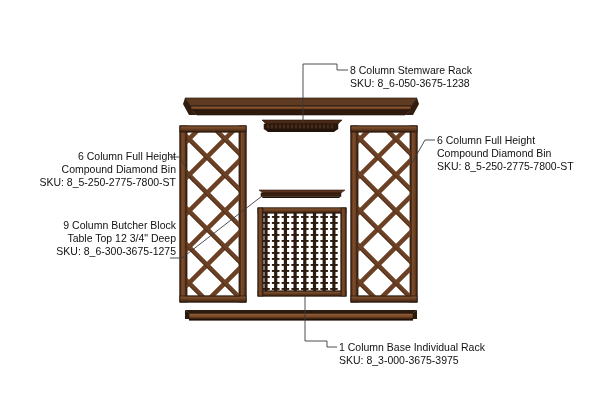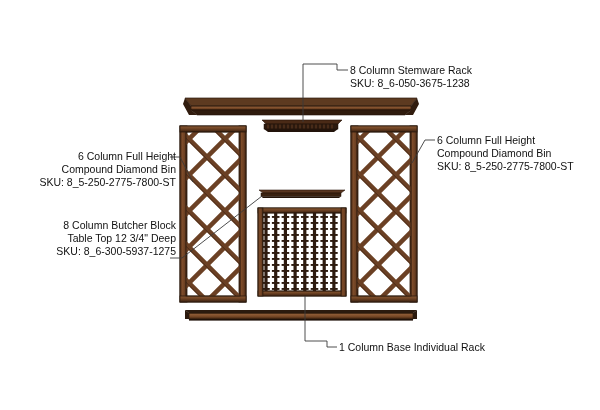--- a/index.html
+++ b/index.html
@@ -355,22 +355,23 @@
     <span class="ln">SKU: 8_5-250-2775-7800-ST</span>
   </div>
 
   <div class="callout left" id="cal-bin-left">
     <span class="ln">6 Column Full Height</span>
     <span class="ln">Compound Diamond Bin</span>
     <span class="ln">SKU: 8_5-250-2775-7800-ST</span>
   </div>
 
   <div class="callout left" id="cal-butcher">
-    <span class="ln">8 Column Butcher Block</span>
+    <span class="ln">9 Column Butcher Block</span>
     <span class="ln">Table Top 12 3/4" Deep</span>
-    <span class="ln">SKU: 8_6-300-5937-1275</span>
+    <span class="ln">SKU: 8_6-300-3675-1275</span>
   </div>
 
   <div class="callout right" id="cal-base">
     <span class="ln">1 Column Base Individual Rack</span>
+    <span class="ln">SKU: 8_3-000-3675-3975</span>
   </div>
 
 </div>
 
 </body></html>

